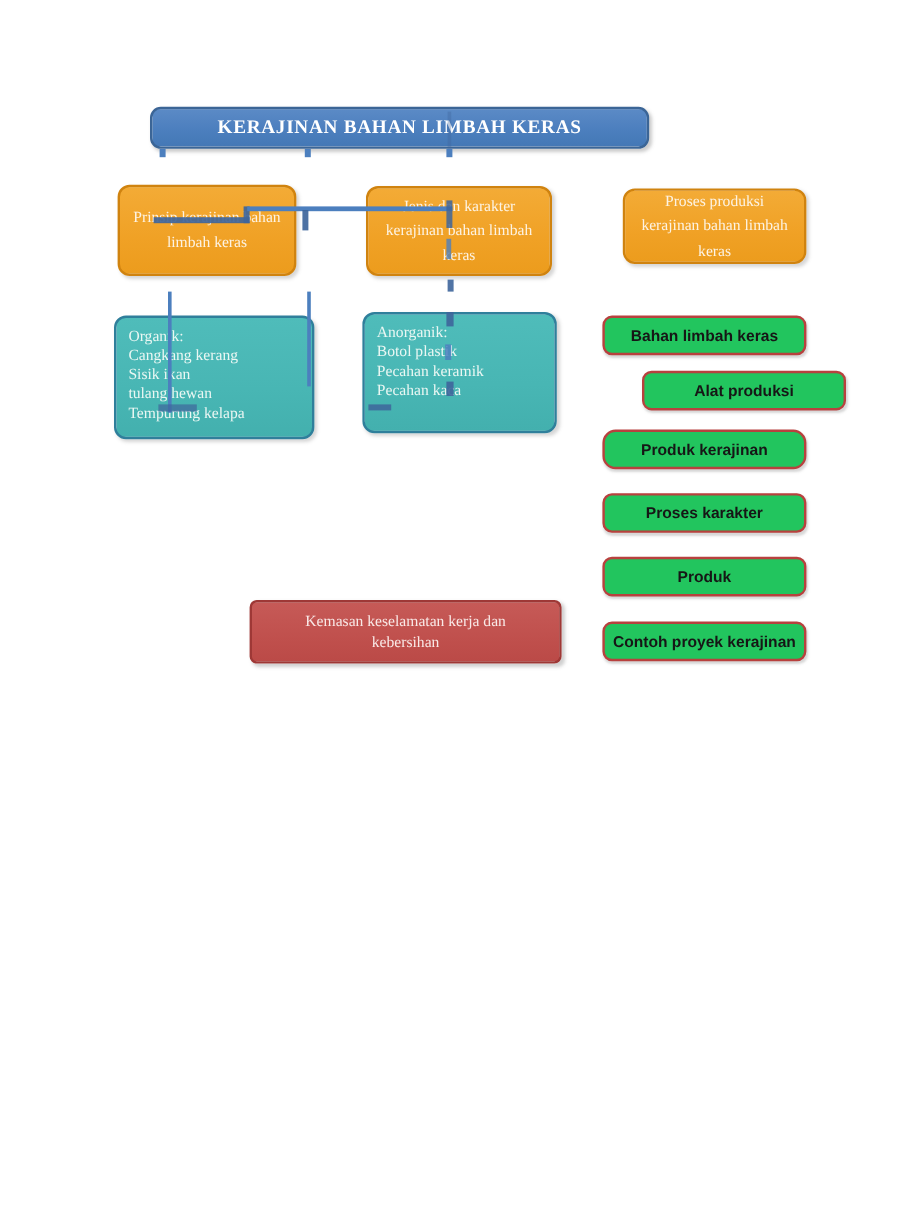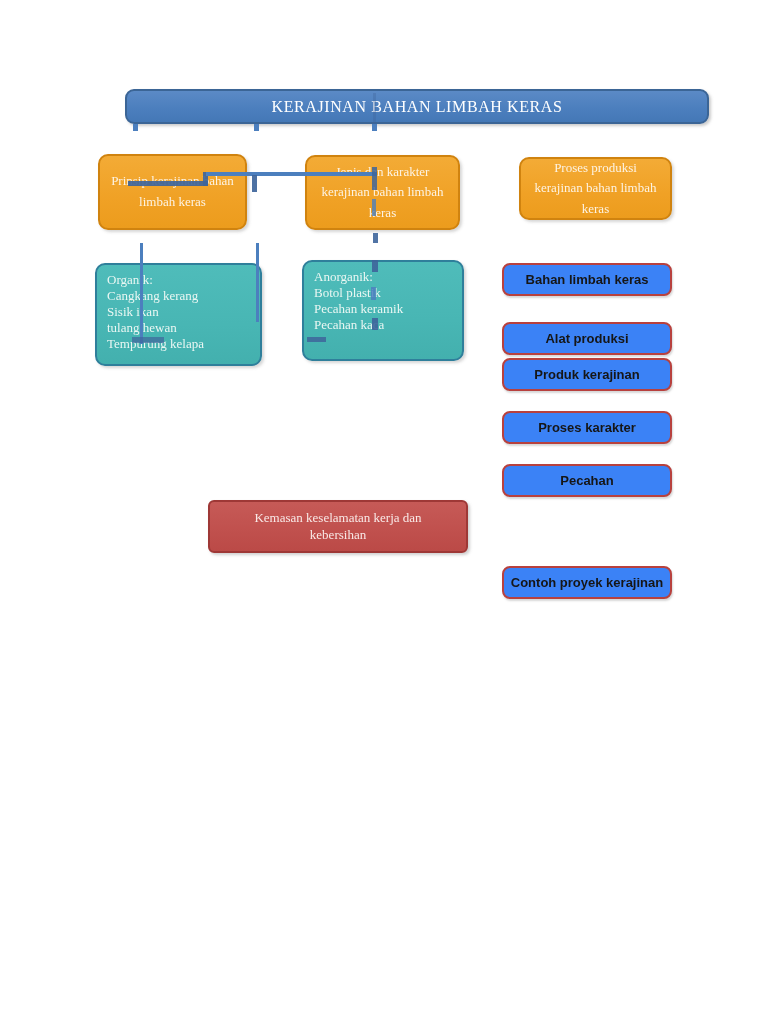--- a/index.html
+++ b/index.html
@@ -4,24 +4,24 @@
 <style>
   html,body{margin:0;padding:0;background:#ffffff;}
   .page{
     position:relative;width:768px;height:1024px;background:#ffffff;
     overflow:hidden;font-family:"Liberation Serif",serif;
   }
   .node{position:absolute;box-sizing:border-box;display:flex;align-items:center;
     justify-content:center;text-align:center;white-space:pre-line;}
   
   .title-bar{
-    left:125px;top:89px;width:584px;height:35px;
+    left:125px;top:89px;width:416px;height:35px;
     background:linear-gradient(#5b8ac6,#4c7fbe 55%,#4478b6);
     border:2px solid #3b6596;border-radius:9px;
-    color:#ffffff;font-weight:normal;font-size:16px;letter-spacing:0.6px;
+    color:#ffffff;font-weight:bold;font-size:16px;letter-spacing:0.6px;
     box-shadow:2px 2px 3px rgba(110,110,110,0.35);
   }
   
   .branch{
     background:linear-gradient(#f3ab36,#f0a125 60%,#ec9c1d);
     border:2px solid #d0830f;border-radius:10px;
     color:#fdf3e3;font-size:13px;line-height:1.58;padding:2px 4px;
     box-shadow:2px 2px 3px rgba(120,120,120,0.3);
   }
   .branch-1{left:98px;top:154px;width:149px;height:76px;}
@@ -32,28 +32,28 @@
     background:linear-gradient(#4fbcba,#48b6b4 60%,#43b0ae);
     border:2px solid #2f7f9b;border-radius:10px;
     color:#eaf7f3;font-size:13px;line-height:1.24;
     justify-content:flex-start;align-items:flex-start;text-align:left;
     padding:7px 10px;box-shadow:2px 2px 3px rgba(120,120,120,0.3);
   }
   .category-1{left:95px;top:263px;width:167px;height:103px;}
   .category-2{left:302px;top:260px;width:162px;height:101px;}
   
   .step{
-    left:502px;width:170px;height:33px;background:#3b82f6;
+    left:502px;width:170px;height:33px;background:#22c55e;
     border:2.5px solid #b8413e;border-radius:8px;
     font-family:"Liberation Sans",sans-serif;font-weight:bold;
     font-size:13px;color:#161616;
     box-shadow:1px 2px 2px rgba(140,140,140,0.35);
   }
-  .step-1{top:263px;} .step-2{top:322px;} .step-3{top:358px;}
-  .step-4{top:411px;} .step-5{top:464px;} .step-6{top:518px;margin-top:48px;}
+  .step-1{top:263px;} .step-2{top:309px;margin-left:33px;} .step-3{top:358px;border-radius:11px;}
+  .step-4{top:411px;} .step-5{top:464px;} .step-6{top:518px;}
   
   .safety{
     left:208px;top:500px;width:260px;height:53px;
     background:linear-gradient(#c65a57,#c0504d 60%,#bb4a47);
     border:2px solid #9e3836;border-radius:6px;
     color:#f9e9e7;font-size:13px;line-height:1.3;
     box-shadow:2px 2px 3px rgba(120,120,120,0.35);
   }
   
   .seg{position:absolute;}
@@ -83,21 +83,21 @@
 Tempurung kelapa</div>
   <div class="node category category-2">Anorganik:
 Botol plastik
 Pecahan keramik
 Pecahan kaca</div>
 
   <div class="node step step-1">Bahan limbah keras</div>
   <div class="node step step-2">Alat produksi</div>
   <div class="node step step-3">Produk kerajinan</div>
   <div class="node step step-4">Proses karakter</div>
-  <div class="node step step-5">Pecahan</div>
+  <div class="node step step-5">Produk</div>
   <div class="node step step-6">Contoh proyek kerajinan</div>
 
   <div class="node safety">Kemasan keselamatan kerja dan
 kebersihan</div>
 
   <div class="seg c-dark" style="left:373px;top:93px;width:3px;height:31px;opacity:0.35;"></div>
   <div class="seg c-blue" style="left:133px;top:124px;width:5px;height:7px;"></div>
   <div class="seg c-blue" style="left:254px;top:124px;width:5px;height:7px;"></div>
   <div class="seg c-blue" style="left:372px;top:124px;width:5px;height:7px;"></div>
 

